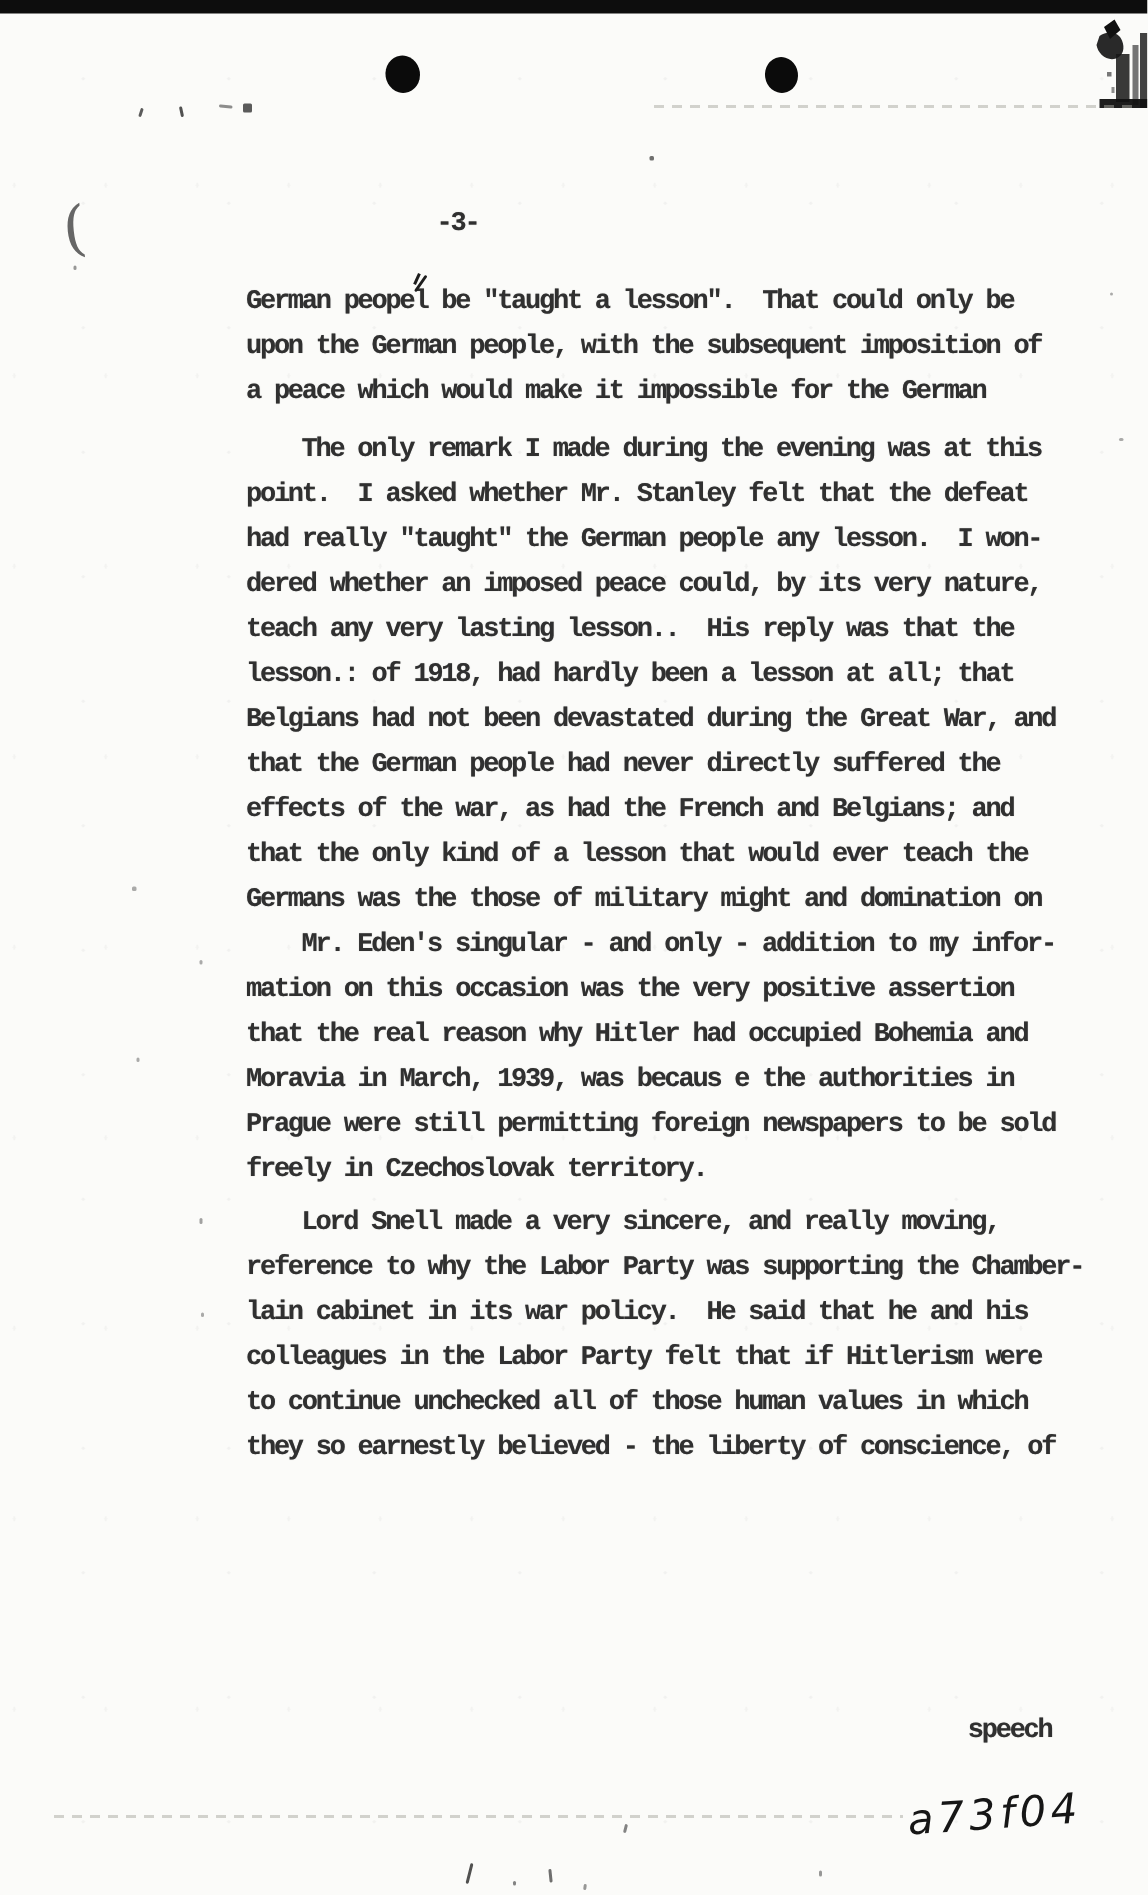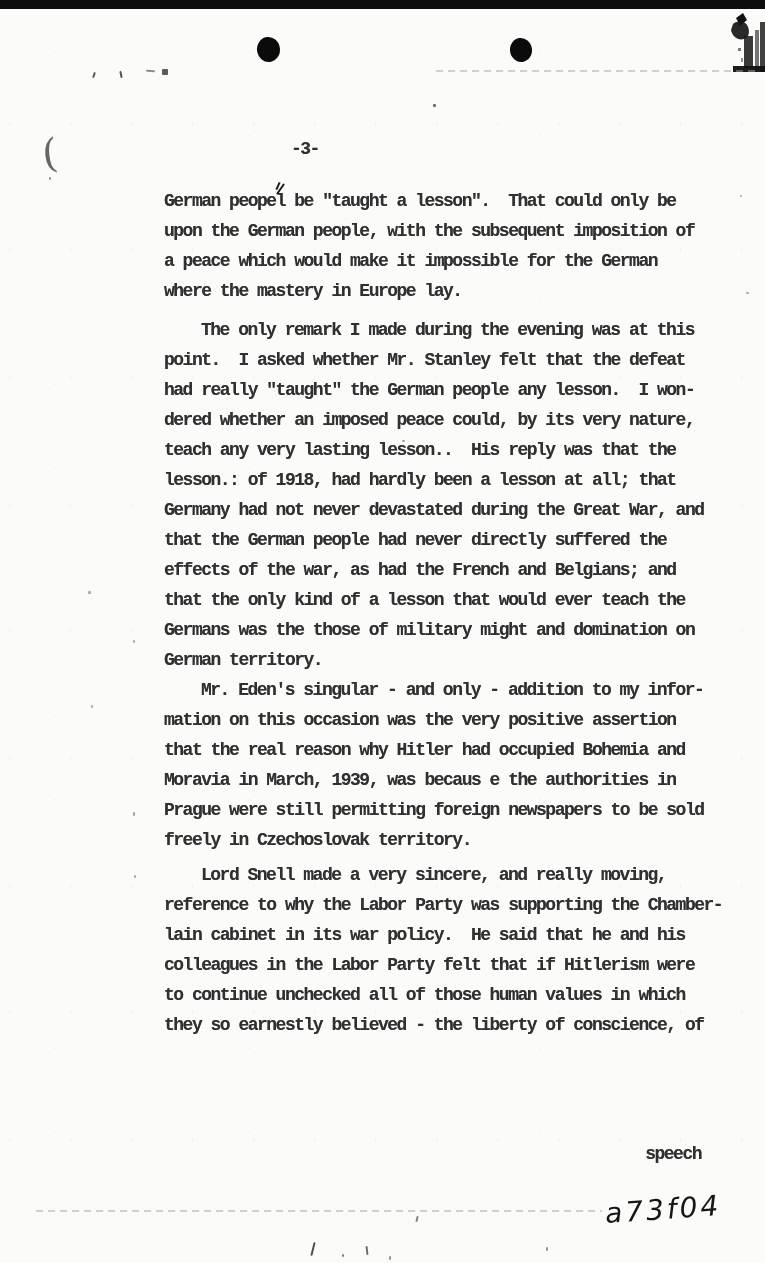--- a/index.html
+++ b/index.html
@@ -95,35 +95,33 @@
 
   <span class="paren">(</span>
 
   <div class="pn">-3-</div>
 
   <div id="body-text">
       <div class="para">
         <div class="line">German peope<span class="overstrike">l</span> be "taught a lesson".  That could only be</div>
         <div class="line">upon the German people, with the subsequent imposition of</div>
         <div class="line">a peace which would make it impossible for the German</div>
-        <div class="line">where the mastery in Europe lay.</div>
       </div>
       <div class="para indent" style="margin-top: 9px;">
         <div class="line">The only remark I made during the evening was at this</div>
         <div class="line">point.  I asked whether Mr. Stanley felt that the defeat</div>
         <div class="line">had really "taught" the German people any lesson.  I won-</div>
         <div class="line">dered whether an imposed peace could, by its very nature,</div>
         <div class="line">teach any very lasting lesson..  His reply was that the</div>
         <div class="line">lesson.: of 1918, had hardly been a lesson at all; that</div>
-        <div class="line">Germany had not never devastated during the Great War, and</div>
+        <div class="line">Belgians had not been devastated during the Great War, and</div>
         <div class="line">that the German people had never directly suffered the</div>
         <div class="line">effects of the war, as had the French and Belgians; and</div>
         <div class="line">that the only kind of a lesson that would ever teach the</div>
         <div class="line">Germans was the those of military might and domination on</div>
-        <div class="line">German territory.</div>
       </div>
       <div class="para indent">
         <div class="line">Mr. Eden's singular - and only - addition to my infor-</div>
         <div class="line">mation on this occasion was the very positive assertion</div>
         <div class="line">that the real reason why Hitler had occupied Bohemia and</div>
         <div class="line">Moravia in March, 1939, was becaus e the authorities in</div>
         <div class="line">Prague were still permitting foreign newspapers to be sold</div>
         <div class="line">freely in Czechoslovak territory.</div>
       </div>
       <div class="para indent" style="margin-top: 5px;">

